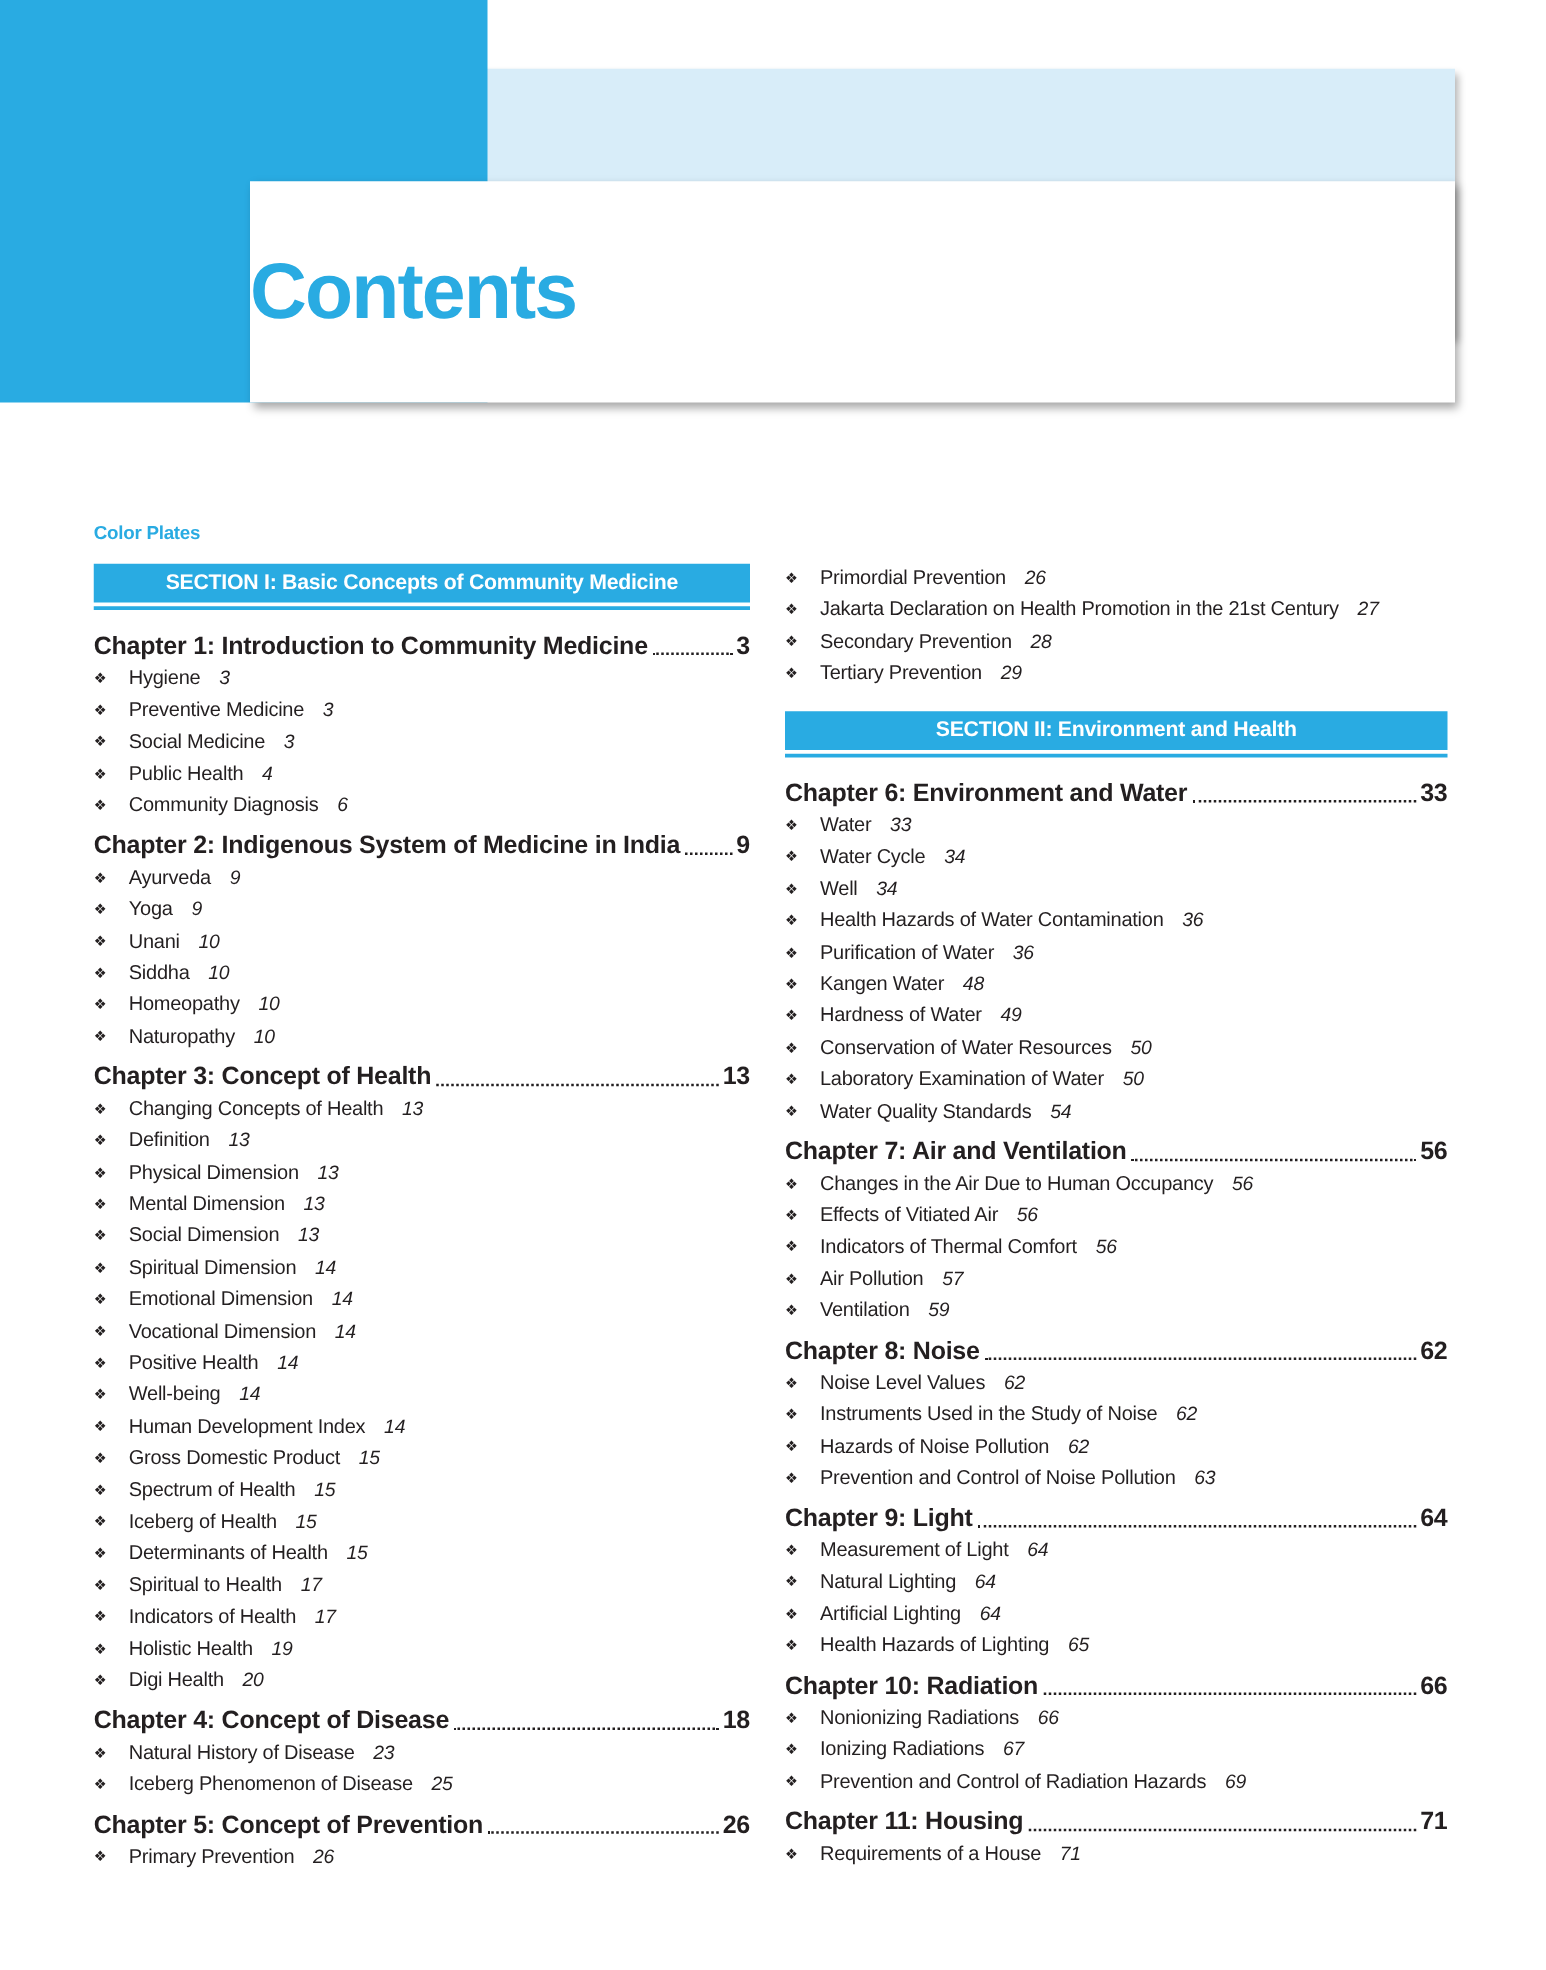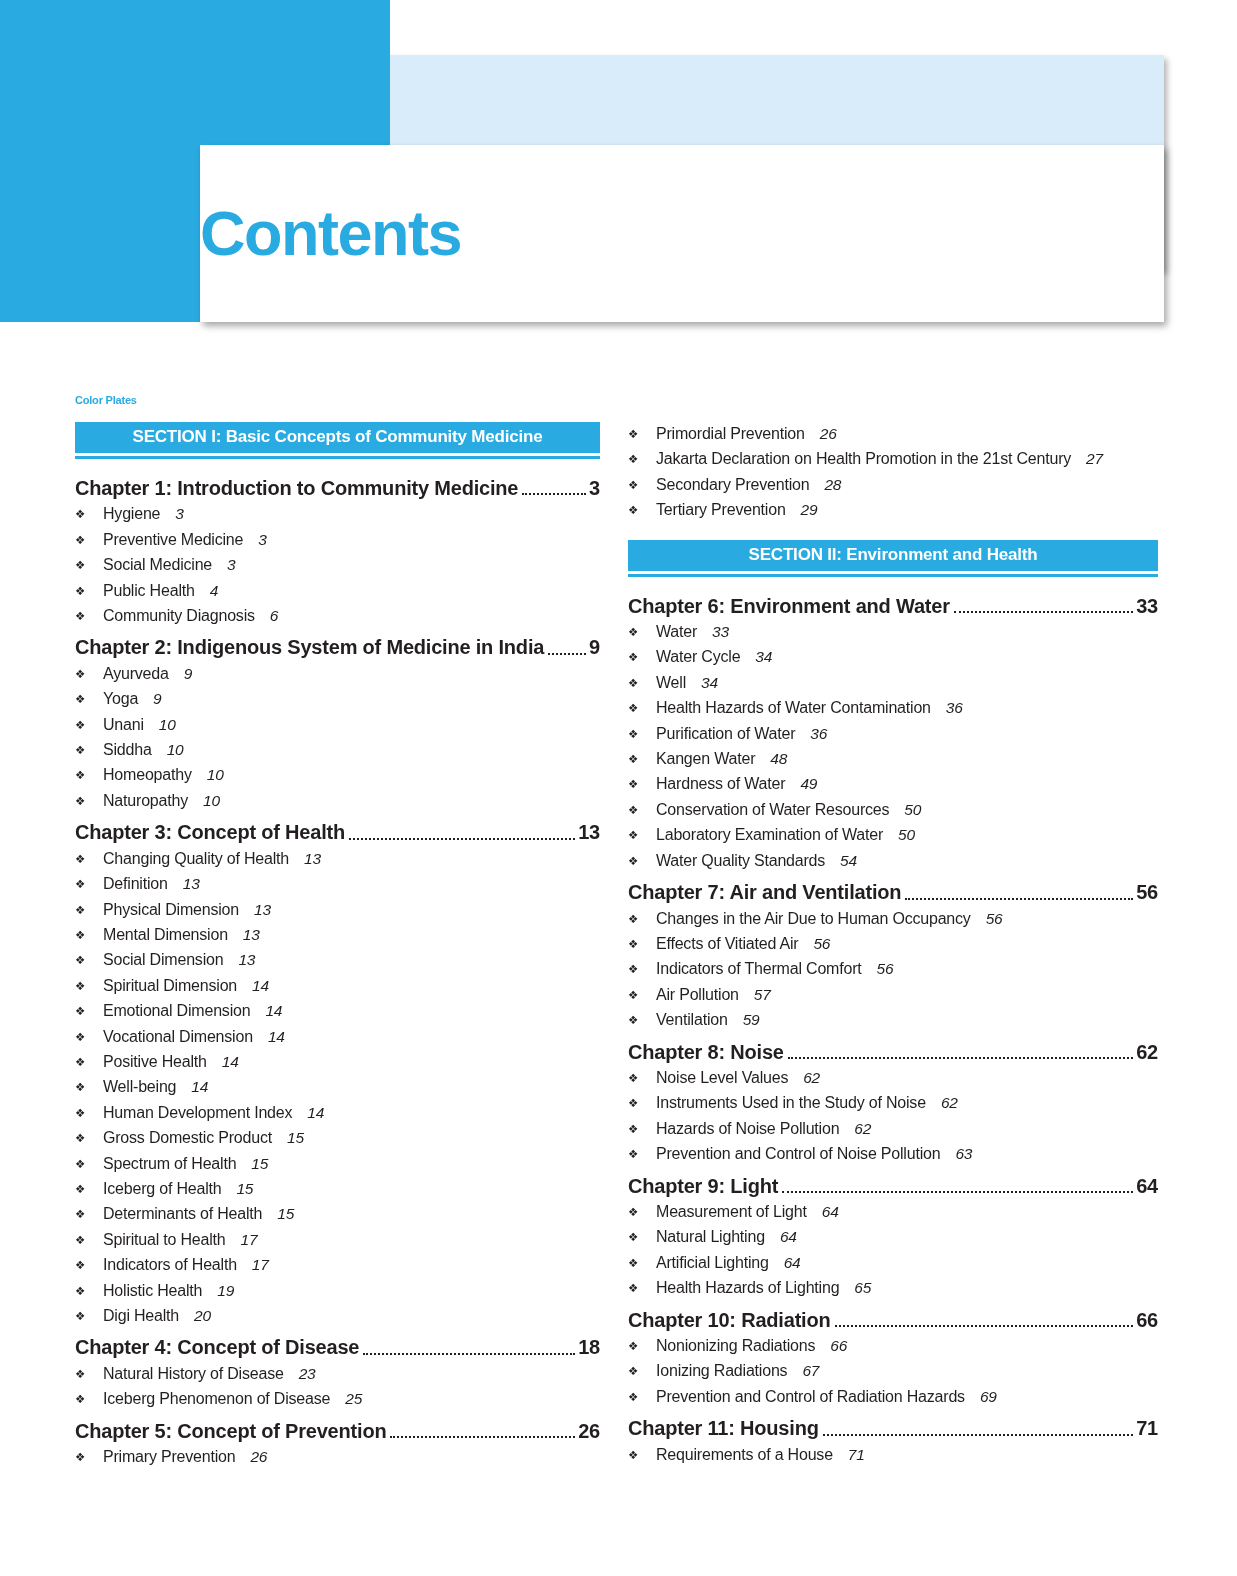--- a/index.html
+++ b/index.html
@@ -30,22 +30,22 @@
     display:flex;align-items:center;
     padding-right:22px;
   }
   .contents-title{
     font-size:63px;font-weight:bold;color:var(--accent);
     letter-spacing:-1.5px;line-height:1;
   }
 
   
   .color-plates{
-    margin:32px 0 16px 75px;
-    color:var(--accent);font-weight:bold;font-size:11px;
+    margin:56px 0 16px 75px;
+    color:var(--accent);font-weight:bold;font-size:15px;
     letter-spacing:-.2px;
   }
 
   
   .toc{display:flex;gap:28px;padding-left:75px;padding-right:79px;align-items:flex-start}
   .col{width:525px;flex:none}
   .col.right{width:530px}
 
   .section-wrap{margin:16px 0 17px}
   .col > .section-wrap:first-child{margin-top:0}
@@ -167,21 +167,21 @@
         <span class="item-label">Naturopathy</span>
         <span class="item-page">10</span>
       </div>
       <div class="chapter-row">
         <span class="chapter-label">Chapter 3: Concept of Health</span>
         <span class="chapter-dots"></span>
         <span class="chapter-page">13</span>
       </div>
       <div class="item-row">
         <span class="bullet">❖</span>
-        <span class="item-label">Changing Quality of Health</span>
+        <span class="item-label">Changing Concepts of Health</span>
         <span class="item-page">13</span>
       </div>
       <div class="item-row">
         <span class="bullet">❖</span>
         <span class="item-label">Definition</span>
         <span class="item-page">13</span>
       </div>
       <div class="item-row">
         <span class="bullet">❖</span>
         <span class="item-label">Physical Dimension</span>

